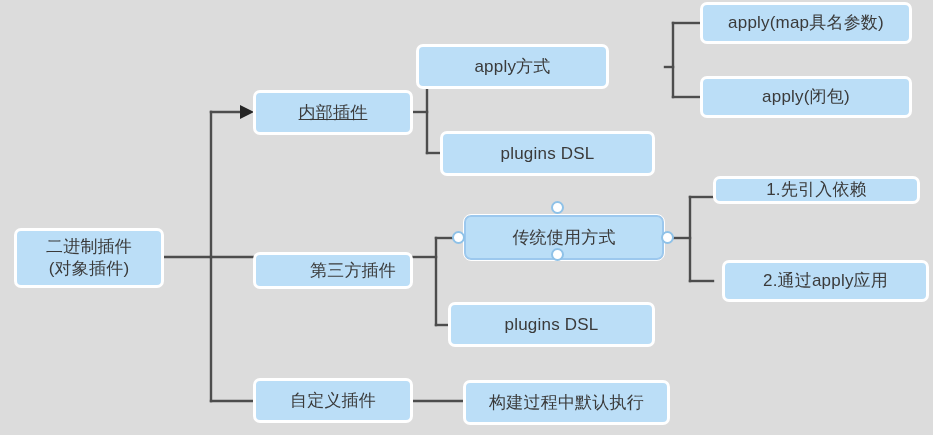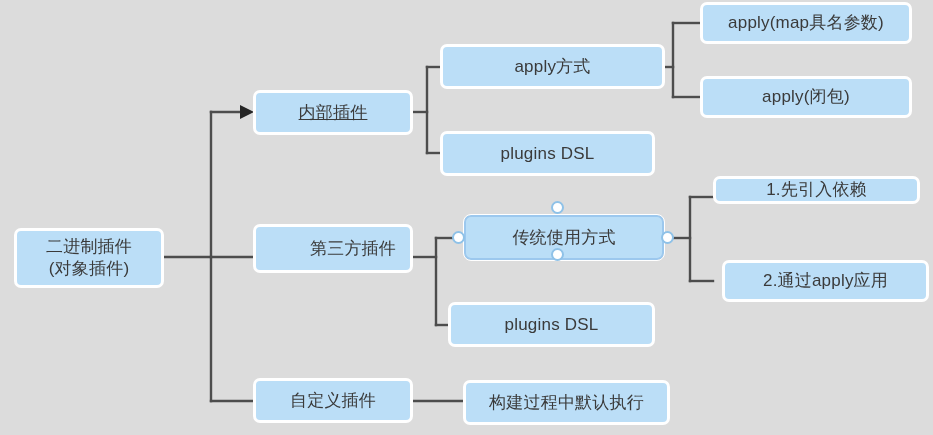--- a/index.html
+++ b/index.html
@@ -100,25 +100,25 @@
       <path d="M413,401 L463,401"></path>
     </g>
     <polygon points="240,105 254,112 240,119" fill="#262626"></polygon>
   </svg>
 
   <div class="node" style="left:14px; top:228px; width:150px; height:60px;">二进制插件
 (对象插件)</div>
 
   <div class="node" style="left:253px; top:90px; width:160px; height:45px;text-decoration:underline;">内部插件</div>
 
-  <div class="node" style="left:253px; top:224px; width:160px; height:49px;padding-left:40px;">第三方插件</div>
+  <div class="node" style="left:253px; top:252px; width:160px; height:37px;padding-left:40px;">第三方插件</div>
 
   <div class="node" style="left:253px; top:378px; width:160px; height:45px;">自定义插件</div>
 
-  <div class="node" style="left:440px; top:44px; width:225px; height:45px;">apply方式</div>
+  <div class="node" style="left:416px; top:44px; width:193px; height:45px;">apply方式</div>
 
   <div class="node" style="left:440px; top:131px; width:215px; height:45px;">plugins DSL</div>
 
   <div class="node selected" style="left:464px; top:215px; width:200px; height:45px;">传统使用方式</div>
 
   <div class="handle" style="left:551px; top:201px;"></div>
   <div class="handle" style="left:551px; top:248px;"></div>
   <div class="handle" style="left:452px; top:231px;"></div>
   <div class="handle" style="left:661px; top:231px;"></div>
 

